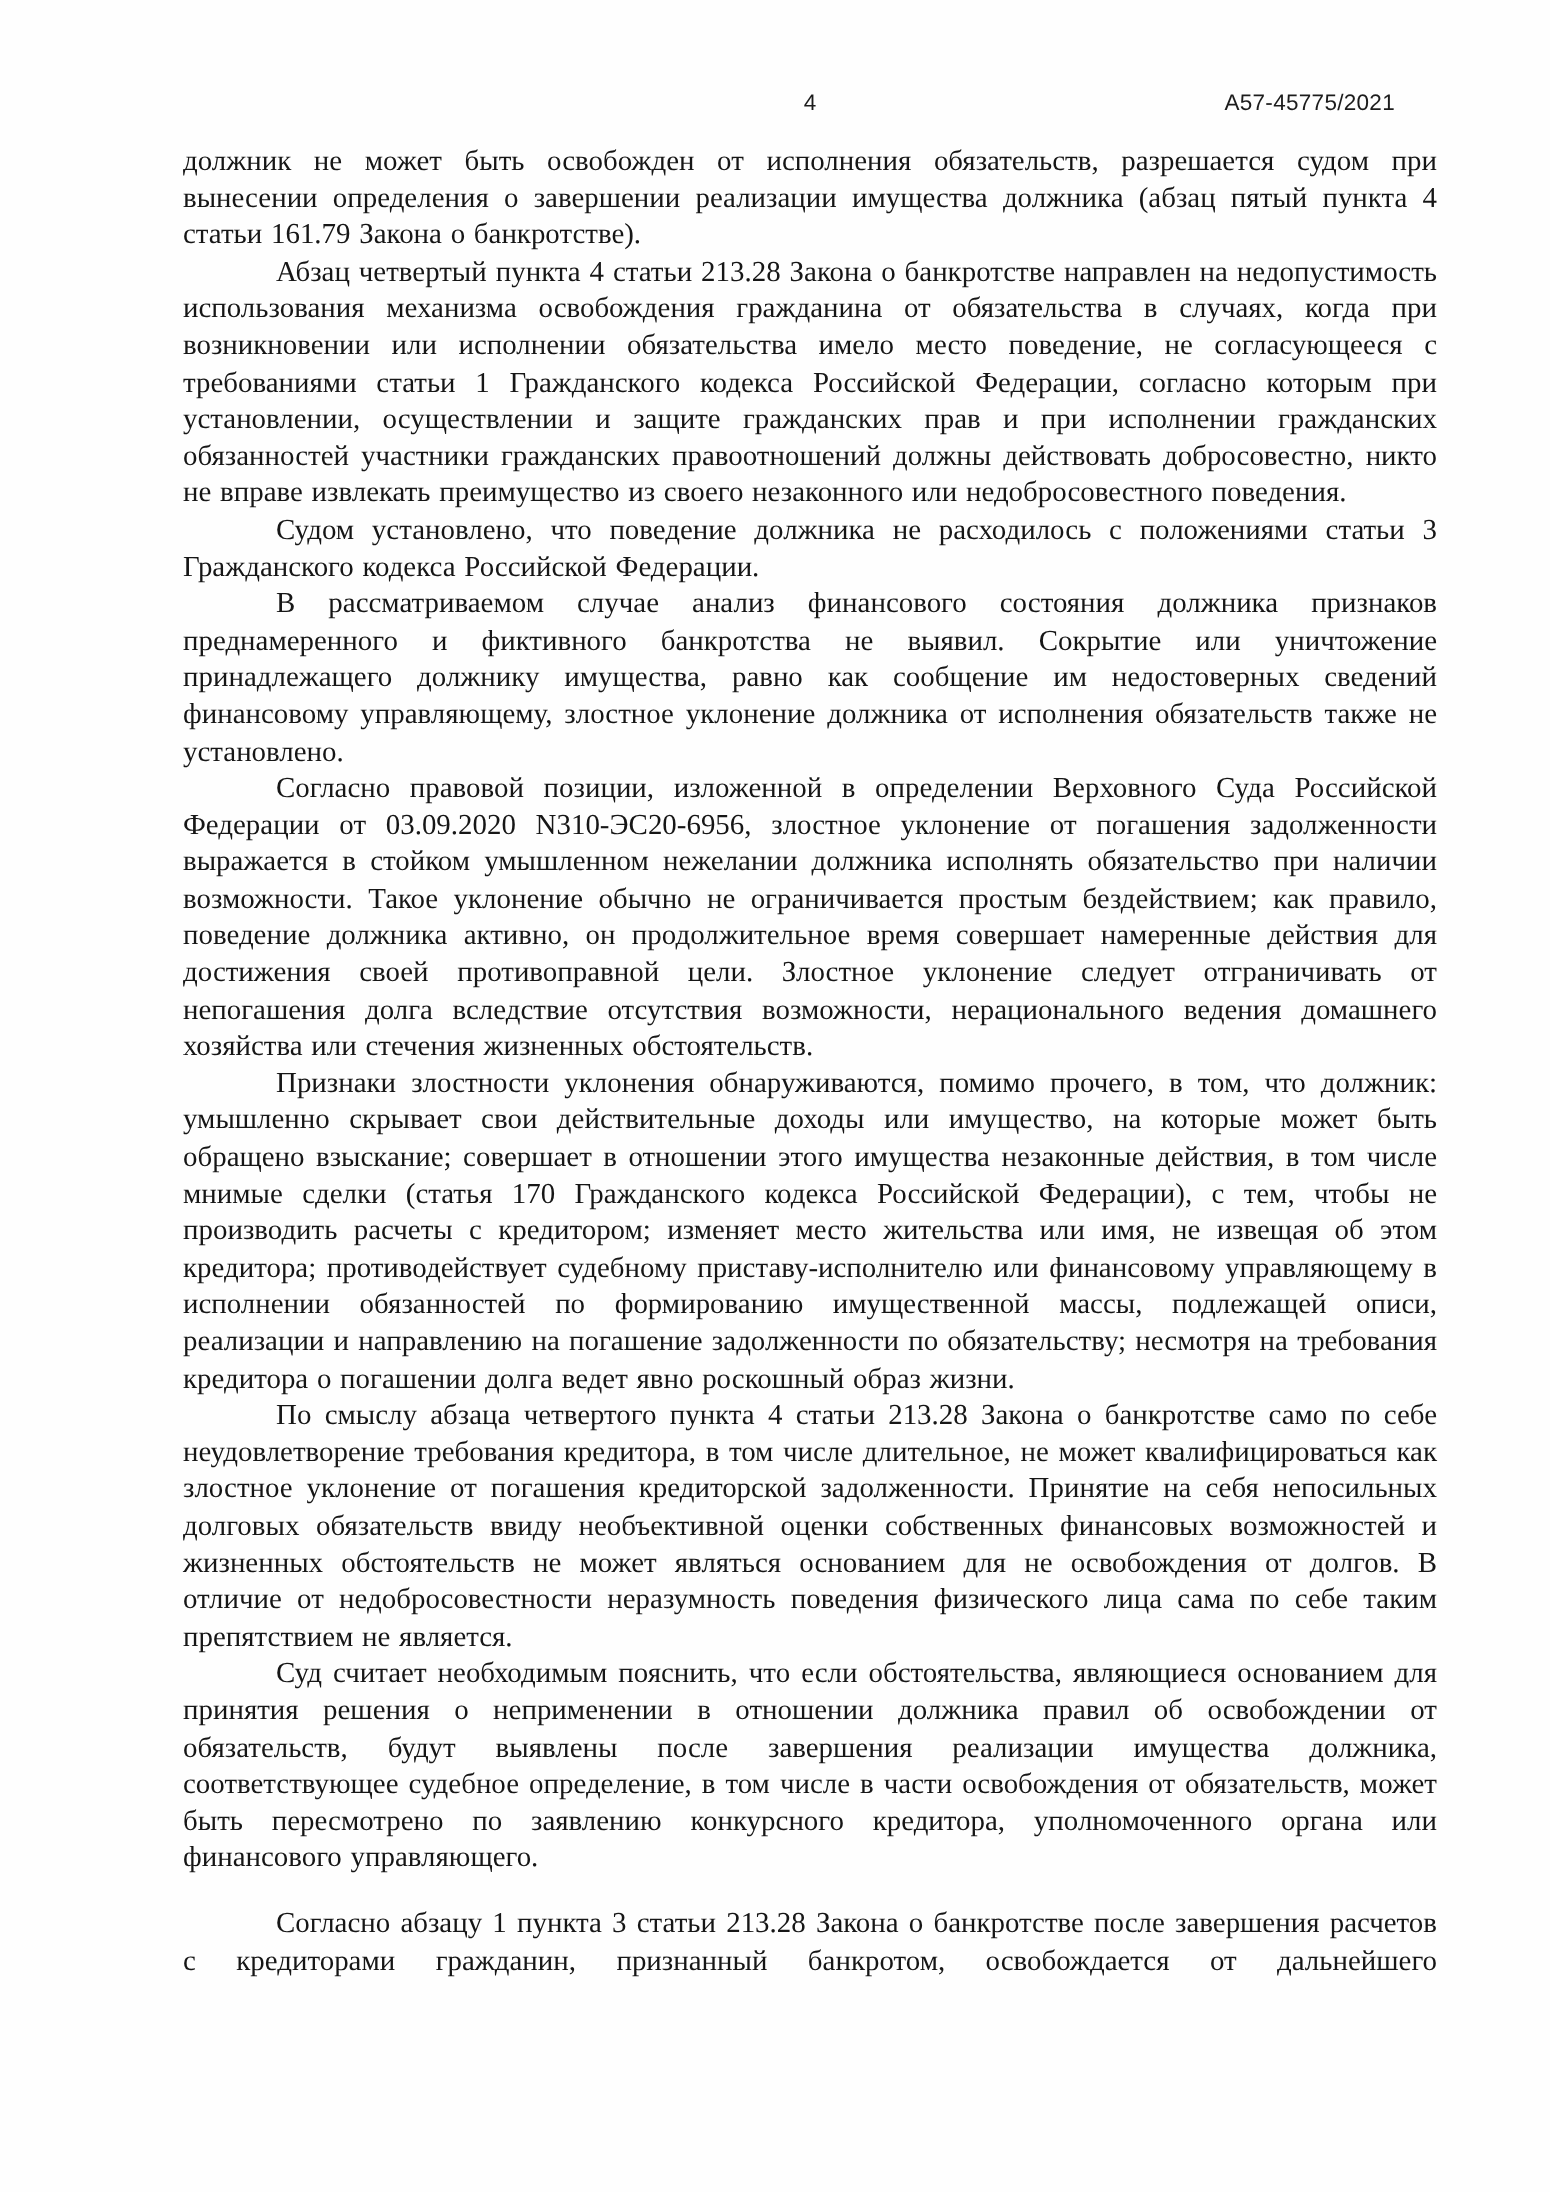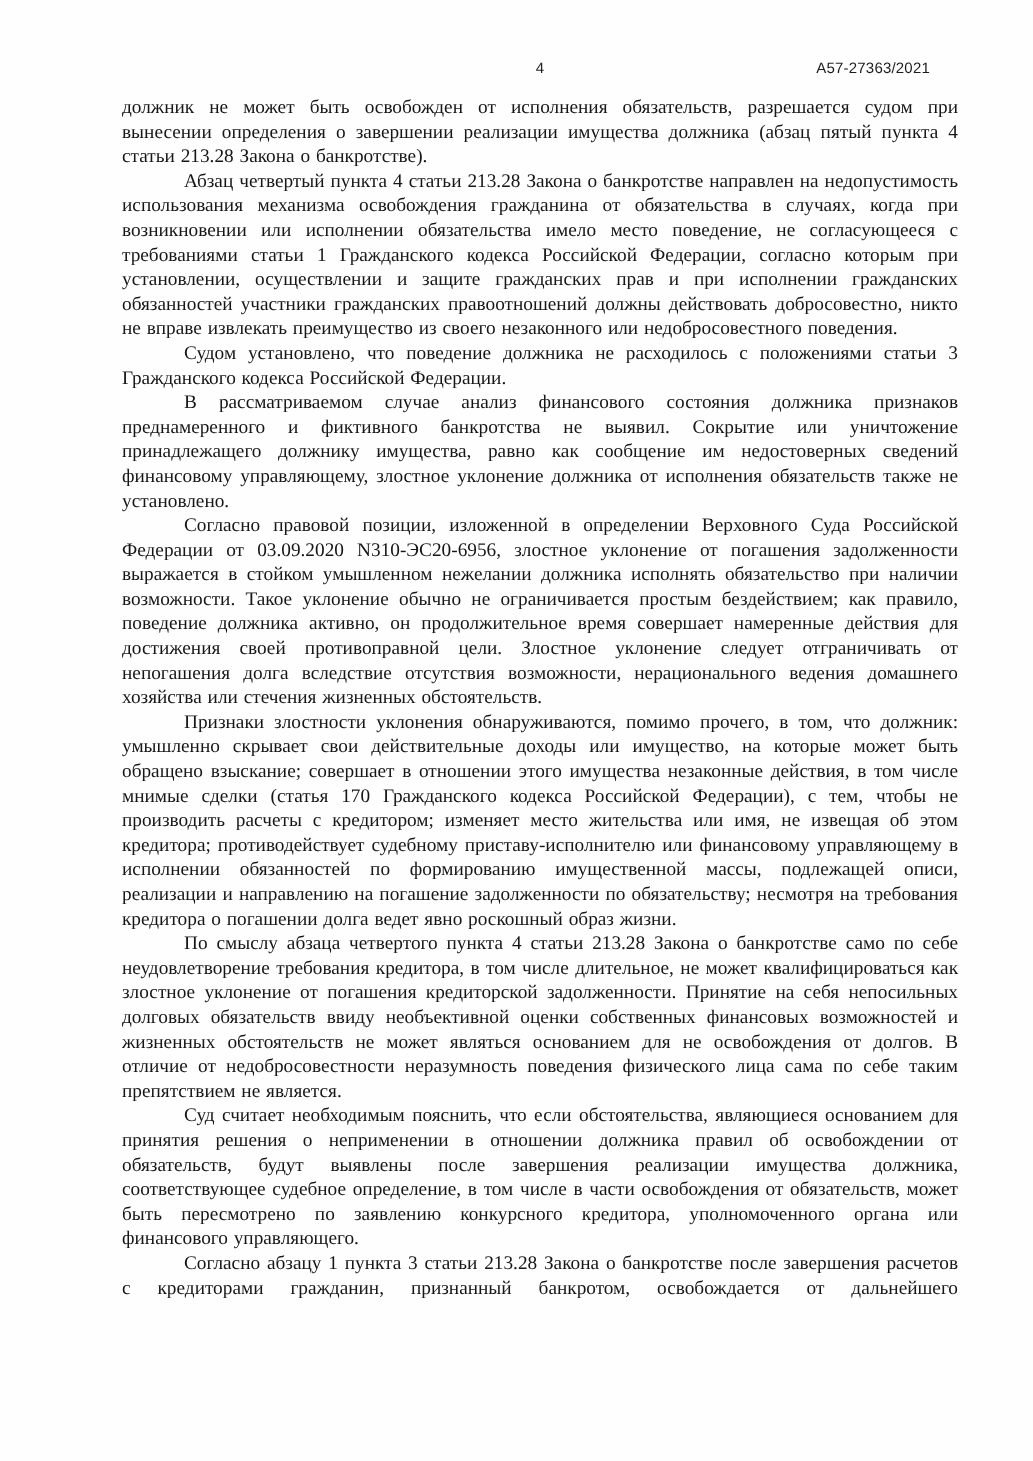--- a/index.html
+++ b/index.html
@@ -51,34 +51,35 @@
     margin: 0;
     padding: 0;
     text-indent: 62px;
     word-spacing: 1px;
   }
   .para.no-indent {
     text-indent: 0;
   }
   .para.cut {
     text-align-last: justify;
+    margin-top: 19px;
   }
 </style>
 </head>
 <body>
 
 <div class="page">
 
   <div class="header">
     <span class="page-num">4</span>
-    <span class="case-num">А57-27363/2021</span>
+    <span class="case-num">А57-45775/2021</span>
   </div>
 
   <div class="content">
-    <p class="para no-indent">должник не может быть освобожден от исполнения обязательств, разрешается судом при вынесении определения о завершении реализации имущества должника (абзац пятый пункта 4 статьи 213.28 Закона о банкротстве).</p>
+    <p class="para no-indent">должник не может быть освобожден от исполнения обязательств, разрешается судом при вынесении определения о завершении реализации имущества должника (абзац пятый пункта 4 статьи 161.79 Закона о банкротстве).</p>
     <p class="para">Абзац четвертый пункта 4 статьи 213.28 Закона о банкротстве направлен на недопустимость использования механизма освобождения гражданина от обязательства в случаях, когда при возникновении или исполнении обязательства имело место поведение, не согласующееся с требованиями статьи 1 Гражданского кодекса Российской Федерации, согласно которым при установлении, осуществлении и защите гражданских прав и при исполнении гражданских обязанностей участники гражданских правоотношений должны действовать добросовестно, никто не вправе извлекать преимущество из своего незаконного или недобросовестного поведения.</p>
     <p class="para">Судом установлено, что поведение должника не расходилось с положениями статьи 3 Гражданского кодекса Российской Федерации.</p>
     <p class="para">В рассматриваемом случае анализ финансового состояния должника признаков преднамеренного и фиктивного банкротства не выявил. Сокрытие или уничтожение принадлежащего должнику имущества, равно как сообщение им недостоверных сведений финансовому управляющему, злостное уклонение должника от исполнения обязательств также не установлено.</p>
     <p class="para">Согласно правовой позиции, изложенной в определении Верховного Суда Российской Федерации от 03.09.2020 N310-ЭС20-6956, злостное уклонение от погашения задолженности выражается в стойком умышленном нежелании должника исполнять обязательство при наличии возможности. Такое уклонение обычно не ограничивается простым бездействием; как правило, поведение должника активно, он продолжительное время совершает намеренные действия для достижения своей противоправной цели. Злостное уклонение следует отграничивать от непогашения долга вследствие отсутствия возможности, нерационального ведения домашнего хозяйства или стечения жизненных обстоятельств.</p>
     <p class="para">Признаки злостности уклонения обнаруживаются, помимо прочего, в том, что должник: умышленно скрывает свои действительные доходы или имущество, на которые может быть обращено взыскание; совершает в отношении этого имущества незаконные действия, в том числе мнимые сделки (статья 170 Гражданского кодекса Российской Федерации), с тем, чтобы не производить расчеты с кредитором; изменяет место жительства или имя, не извещая об этом кредитора; противодействует судебному приставу-исполнителю или финансовому управляющему в исполнении обязанностей по формированию имущественной массы, подлежащей описи, реализации и направлению на погашение задолженности по обязательству; несмотря на требования кредитора о погашении долга ведет явно роскошный образ жизни.</p>
     <p class="para">По смыслу абзаца четвертого пункта 4 статьи 213.28 Закона о банкротстве само по себе неудовлетворение требования кредитора, в том числе длительное, не может квалифицироваться как злостное уклонение от погашения кредиторской задолженности. Принятие на себя непосильных долговых обязательств ввиду необъективной оценки собственных финансовых возможностей и жизненных обстоятельств не может являться основанием для не освобождения от долгов. В отличие от недобросовестности неразумность поведения физического лица сама по себе таким препятствием не является.</p>
     <p class="para">Суд считает необходимым пояснить, что если обстоятельства, являющиеся основанием для принятия решения о неприменении в отношении должника правил об освобождении от обязательств, будут выявлены после завершения реализации имущества должника, соответствующее судебное определение, в том числе в части освобождения от обязательств, может быть пересмотрено по заявлению конкурсного кредитора, уполномоченного органа или финансового управляющего.</p>
     <p class="para cut">Согласно абзацу 1 пункта 3 статьи 213.28 Закона о банкротстве после завершения расчетов с кредиторами гражданин, признанный банкротом, освобождается от дальнейшего</p>
   </div>
 

